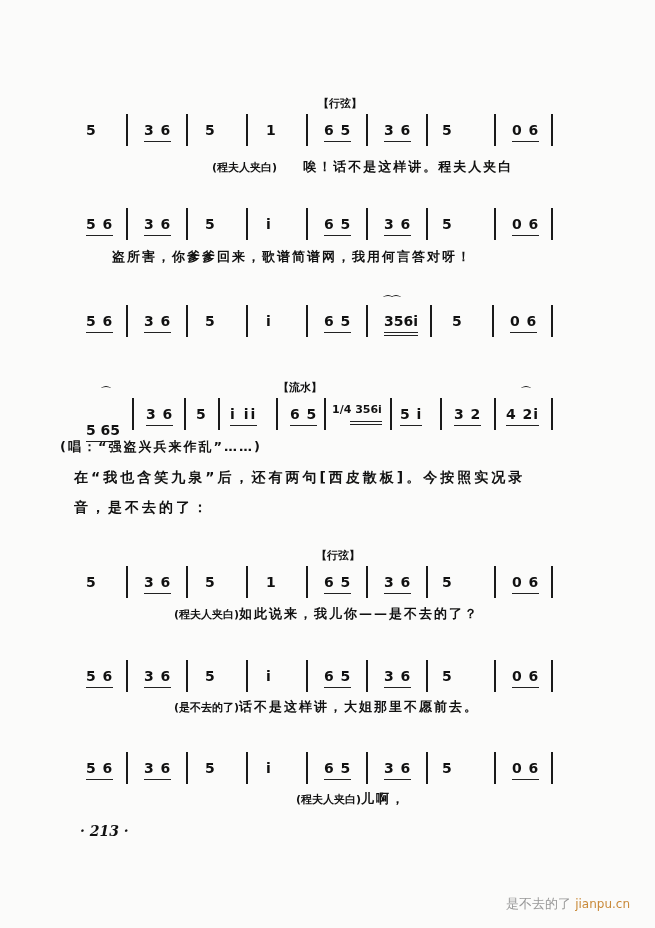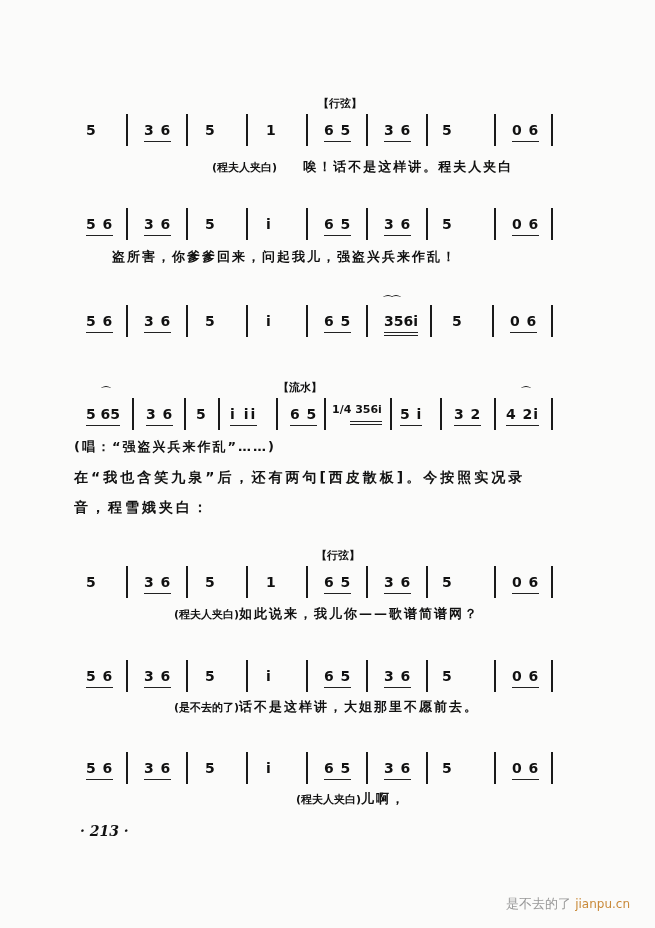--- a/index.html
+++ b/index.html
@@ -61,21 +61,21 @@
   <div class="bar" style="left:306px;top:0;"></div>
   <span class="note" style="left:324px;top:8px;"><span>6 5</span><span class="ul" style="top:19px;"></span></span>
   <div class="bar" style="left:366px;top:0;"></div>
   <span class="note" style="left:384px;top:8px;"><span>3 6</span><span class="ul" style="top:19px;"></span></span>
   <div class="bar" style="left:426px;top:0;"></div>
   <span class="note" style="left:442px;top:8px;">5</span>
   <div class="bar" style="left:494px;top:0;"></div>
   <span class="note" style="left:512px;top:8px;"><span>0 6</span><span class="ul" style="top:19px;"></span></span>
   <div class="bar" style="left:551px;top:0;"></div>
 </div>
-<div class="lyric" style="left:112px;top:248px;">盗所害，你爹爹回来，问起我儿，强盗兴兵来作乱！</div>
+<div class="lyric" style="left:112px;top:248px;">盗所害，你爹爹回来，歌谱简谱网，我用何言答对呀！</div>
 
 <div class="row" style="top:305px;">
   <span class="note" style="left:86px;top:8px;"><span>5 6</span><span class="ul" style="top:19px;"></span></span>
   <div class="bar" style="left:126px;top:0;"></div>
   <span class="note" style="left:144px;top:8px;"><span>3 6</span><span class="ul" style="top:19px;"></span></span>
   <div class="bar" style="left:186px;top:0;"></div>
   <span class="note" style="left:205px;top:8px;">5</span>
   <div class="bar" style="left:246px;top:0;"></div>
   <span class="note" style="left:266px;top:8px;">i</span>
   <div class="bar" style="left:306px;top:0;"></div>
@@ -86,44 +86,44 @@
   <div class="bar" style="left:430px;top:0;"></div>
   <span class="note" style="left:452px;top:8px;">5</span>
   <div class="bar" style="left:492px;top:0;"></div>
   <span class="note" style="left:510px;top:8px;"><span>0 6</span><span class="ul" style="top:19px;"></span></span>
   <div class="bar" style="left:551px;top:0;"></div>
 </div>
 
 <div class="abs tag" style="left:278px;top:380px;">【流水】</div>
 <div class="row" style="top:398px;">
   <span class="arc" style="left:102px;top:-10px;">⁀</span>
-  <span class="note" style="left:86px;top:8px;letter-spacing:0;text-align:right;"><span>5 65</span><span class="ul" style="top:19px;"></span></span>
+  <span class="note" style="left:86px;top:24px;letter-spacing:0;text-align:right;"><span>5 65</span><span class="ul" style="top:19px;"></span></span>
   <div class="bar" style="left:132px;top:0;"></div>
   <span class="note" style="left:146px;top:8px;"><span>3 6</span><span class="ul" style="top:19px;"></span></span>
   <div class="bar" style="left:184px;top:0;"></div>
   <span class="note" style="left:196px;top:8px;">5</span>
   <div class="bar" style="left:218px;top:0;"></div>
   <span class="note" style="left:230px;top:8px;letter-spacing:2px;"><span>i ii</span><span class="ul" style="top:19px;"></span></span>
   <div class="bar" style="left:276px;top:0;"></div>
   <span class="note" style="left:290px;top:8px;"><span>6 5</span><span class="ul" style="top:19px;"></span></span>
   <div class="bar" style="left:324px;top:0;"></div>
   <span class="note" style="left:332px;top:4px;font-size:11px;letter-spacing:0;"><span>1/4 356i</span><span class="ul" style="top:19px;left:18px;"></span><span class="ul" style="top:22px;left:18px;"></span></span>
   <div class="bar" style="left:390px;top:0;"></div>
   <span class="note" style="left:400px;top:8px;"><span>5 i</span><span class="ul" style="top:19px;"></span></span>
   <div class="bar" style="left:440px;top:0;"></div>
   <span class="note" style="left:454px;top:8px;"><span>3 2</span><span class="ul" style="top:19px;"></span></span>
   <div class="bar" style="left:494px;top:0;"></div>
   <span class="arc" style="left:522px;top:-10px;">⁀</span>
   <span class="note" style="left:506px;top:8px;"><span>4 2i</span><span class="ul" style="top:19px;"></span></span>
   <div class="bar" style="left:551px;top:0;"></div>
 </div>
-<div class="lyric" style="left:74px;top:438px;">(唱：“强盗兴兵来作乱”……)</div>
+<div class="lyric" style="left:60px;top:438px;">(唱：“强盗兴兵来作乱”……)</div>
 
 <div class="para" style="top:469px;left:74px;text-align:center;">在“我也含笑九泉”后，还有两句[西皮散板]。今按照实况录</div>
-<div class="para" style="top:499px;left:74px;">音，程雪娥夹白：</div>
+<div class="para" style="top:499px;left:74px;">音，是不去的了：</div>
 
 <div class="abs tag" style="left:316px;top:548px;">【行弦】</div>
 <div class="row" style="top:566px;">
   <span class="note" style="left:86px;top:8px;">5</span>
   <div class="bar" style="left:126px;top:0;"></div>
   <span class="note" style="left:144px;top:8px;"><span>3 6</span><span class="ul" style="top:19px;"></span></span>
   <div class="bar" style="left:186px;top:0;"></div>
   <span class="note" style="left:205px;top:8px;">5</span>
   <div class="bar" style="left:246px;top:0;"></div>
   <span class="note" style="left:266px;top:8px;">1</span>
@@ -131,21 +131,21 @@
   <span class="note" style="left:324px;top:8px;"><span>6 5</span><span class="ul" style="top:19px;"></span></span>
   <div class="bar" style="left:366px;top:0;"></div>
   <span class="note" style="left:384px;top:8px;"><span>3 6</span><span class="ul" style="top:19px;"></span></span>
   <div class="bar" style="left:426px;top:0;"></div>
   <span class="note" style="left:442px;top:8px;">5</span>
   <div class="bar" style="left:494px;top:0;"></div>
   <span class="note" style="left:512px;top:8px;"><span>0 6</span><span class="ul" style="top:19px;"></span></span>
   <div class="bar" style="left:551px;top:0;"></div>
 </div>
 <div class="lyric" style="left:174px;top:605px;">
-  <span class="small">(程夫人夹白)</span><span>如此说来，我儿你——歌谱简谱网？</span>
+  <span class="small">(程夫人夹白)</span><span>如此说来，我儿你——是不去的了？</span>
 </div>
 
 <div class="row" style="top:660px;">
   <span class="note" style="left:86px;top:8px;"><span>5 6</span><span class="ul" style="top:19px;"></span></span>
   <div class="bar" style="left:126px;top:0;"></div>
   <span class="note" style="left:144px;top:8px;"><span>3 6</span><span class="ul" style="top:19px;"></span></span>
   <div class="bar" style="left:186px;top:0;"></div>
   <span class="note" style="left:205px;top:8px;">5</span>
   <div class="bar" style="left:246px;top:0;"></div>
   <span class="note" style="left:266px;top:8px;">i</span>

